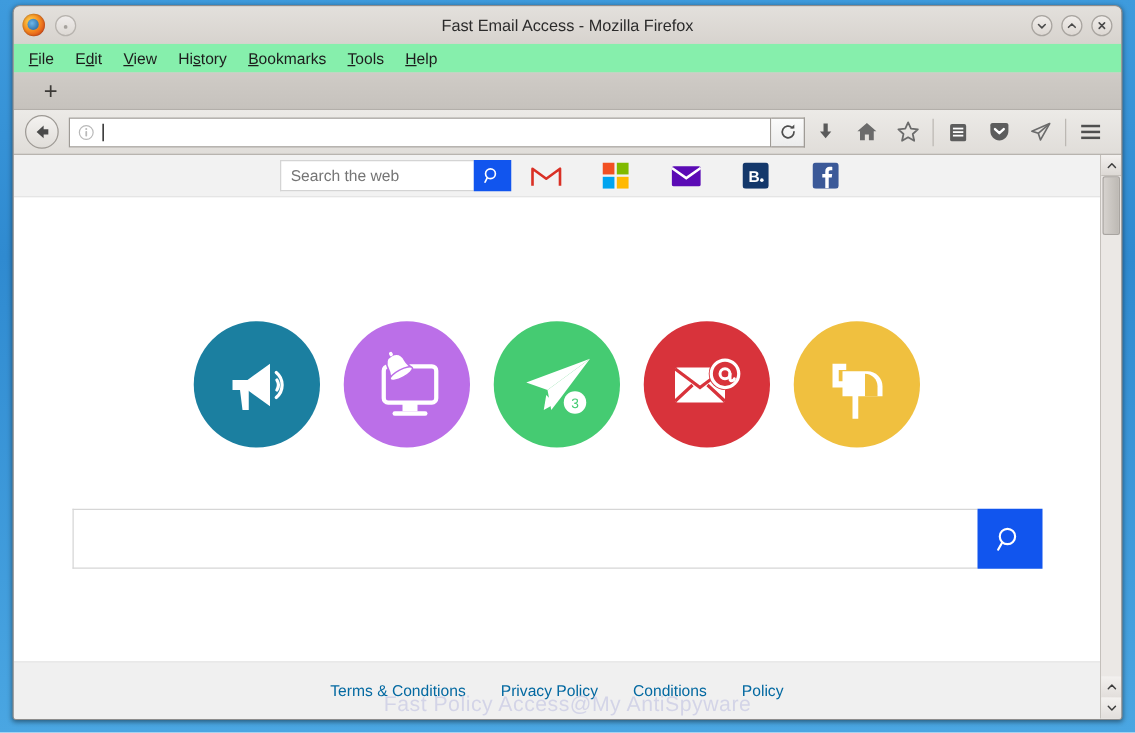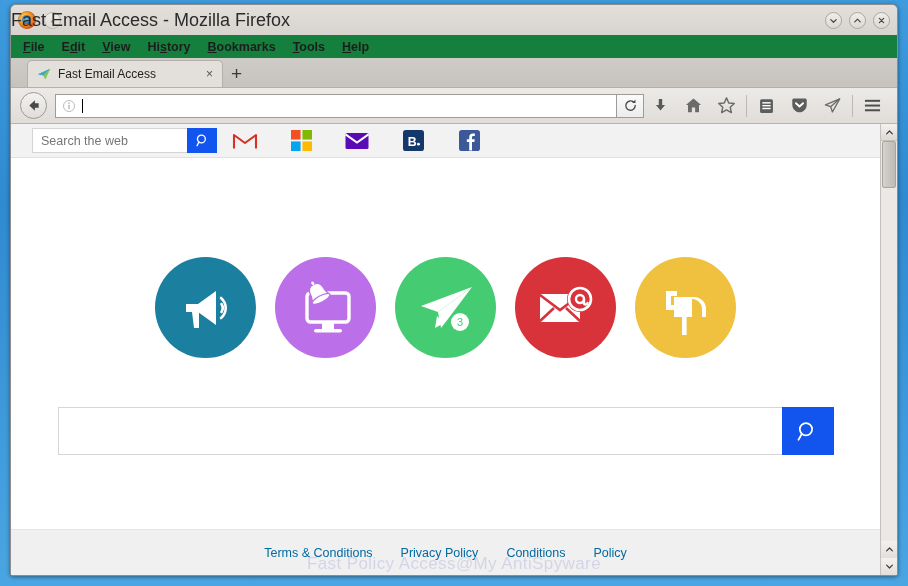--- a/index.html
+++ b/index.html
@@ -51,44 +51,44 @@
     border-radius: 50%;
     background: linear-gradient(180deg,#efeceb,#ddd9d4);
     border: 1px solid #b7b3ae;
     position: relative;
   }
   .title-dot::after{
     content:""; position:absolute; left:6px; top:7px; width:3px; height:3px;
     border-radius:50%; background:#a6a29d;
   }
   #window-title {
-    position: absolute; left: 0; right: 0; text-align: left;
-    font-size: 18px; color: #2b2b2b;
+    position: absolute; left: 0; right: 0; text-align: center;
+    font-size: 13px; color: #2b2b2b;
     pointer-events: none;
   }
   #wincontrols {
     margin-left: auto; margin-right: 7px;
     display: flex; gap: 7px; align-items: center;
   }
   .winbtn {
     width: 17px; height: 17px; border-radius: 50%;
     background: linear-gradient(180deg,#f0edea,#ddd8d3);
     border: 1px solid #a9a5a0;
     display: flex; align-items: center; justify-content: center;
     font-size: 9px; color: #4a4a4a; line-height: 1;
   }
   .winbtn svg { display:block; }
 
   
   #menubar {
     height: 23px; flex: 0 0 23px;
-    background: #15803d;
+    background: #86efac;
     display: flex; align-items: center;
     padding-left: 12px; gap: 17px;
-    font-size: 12.5px; color: #1d1d1d; font-weight: bold;
+    font-size: 12.5px; color: #1d1d1d;
   }
   .menu-item { cursor: default; }
   .menu-item u { text-decoration: underline; }
 
   
   #tabstrip {
     height: 30px; flex: 0 0 30px;
     background: linear-gradient(180deg,#cfcbc6,#c6c2bd);
     display: flex; align-items: flex-end;
     padding-left: 16px;
@@ -161,21 +161,21 @@
     flex: 1; display: flex; flex-direction: column;
     background: #fff; overflow: hidden;
   }
 
   
   #quickbar {
     height: 34px; flex: 0 0 34px;
     background: #f2f2f2;
     border-bottom: 1px solid #e1e1e1;
     display: flex; align-items: center;
-    padding-left: 21px; gap: 0;
+    padding-left: 21px; gap: 0; justify-content: center;
   }
   #qsearch-wrap { display: flex; align-items: center; }
   #qsearch-input {
     width: 155px; height: 25px;
     border: 1px solid #d4d4d4; border-right: none;
     background: #fff; font-size: 12.5px; color: #8c8c8c;
     padding: 0 8px; font-family: "Liberation Sans", sans-serif;
     outline: none;
   }
   #qsearch-btn {
@@ -296,29 +296,20 @@
     <span class="menu-item"><u>F</u><span>ile</span></span>
     <span class="menu-item">E<u>d</u>it</span>
     <span class="menu-item"><u>V</u>iew</span>
     <span class="menu-item">Hi<u>s</u>tory</span>
     <span class="menu-item"><u>B</u>ookmarks</span>
     <span class="menu-item"><u>T</u>ools</span>
     <span class="menu-item"><u>H</u>elp</span>
   </div>
 
   <div id="tabstrip">
-    <div id="tab">
-      <svg id="tab-favicon" viewBox="0 0 16 16">
-        <path d="M1 8.2 L15 2 L9.5 14 L7.4 9.6 Z" fill="#5ec6a8"></path>
-        <path d="M1 8.2 L15 2 L7.4 9.6 Z" fill="#3aa7d6"></path>
-        <path d="M7.4 9.6 L15 2 L9.5 14 Z" fill="#8ec63f"></path>
-      </svg>
-      <span id="tab-label">Fast Email Access</span>
-      <span id="tab-close">×</span>
-    </div>
     <div id="newtab">+</div>
   </div>
 
   <div id="navbar">
     <div id="backbtn">
       <svg width="15" height="15" viewBox="0 0 16 16">
         <path d="M9.5 2.5 L3.5 8 L9.5 13.5 L9.5 10.3 L13.5 10.3 L13.5 5.7 L9.5 5.7 Z" fill="#4a4a4a"></path>
       </svg>
     </div>
 

